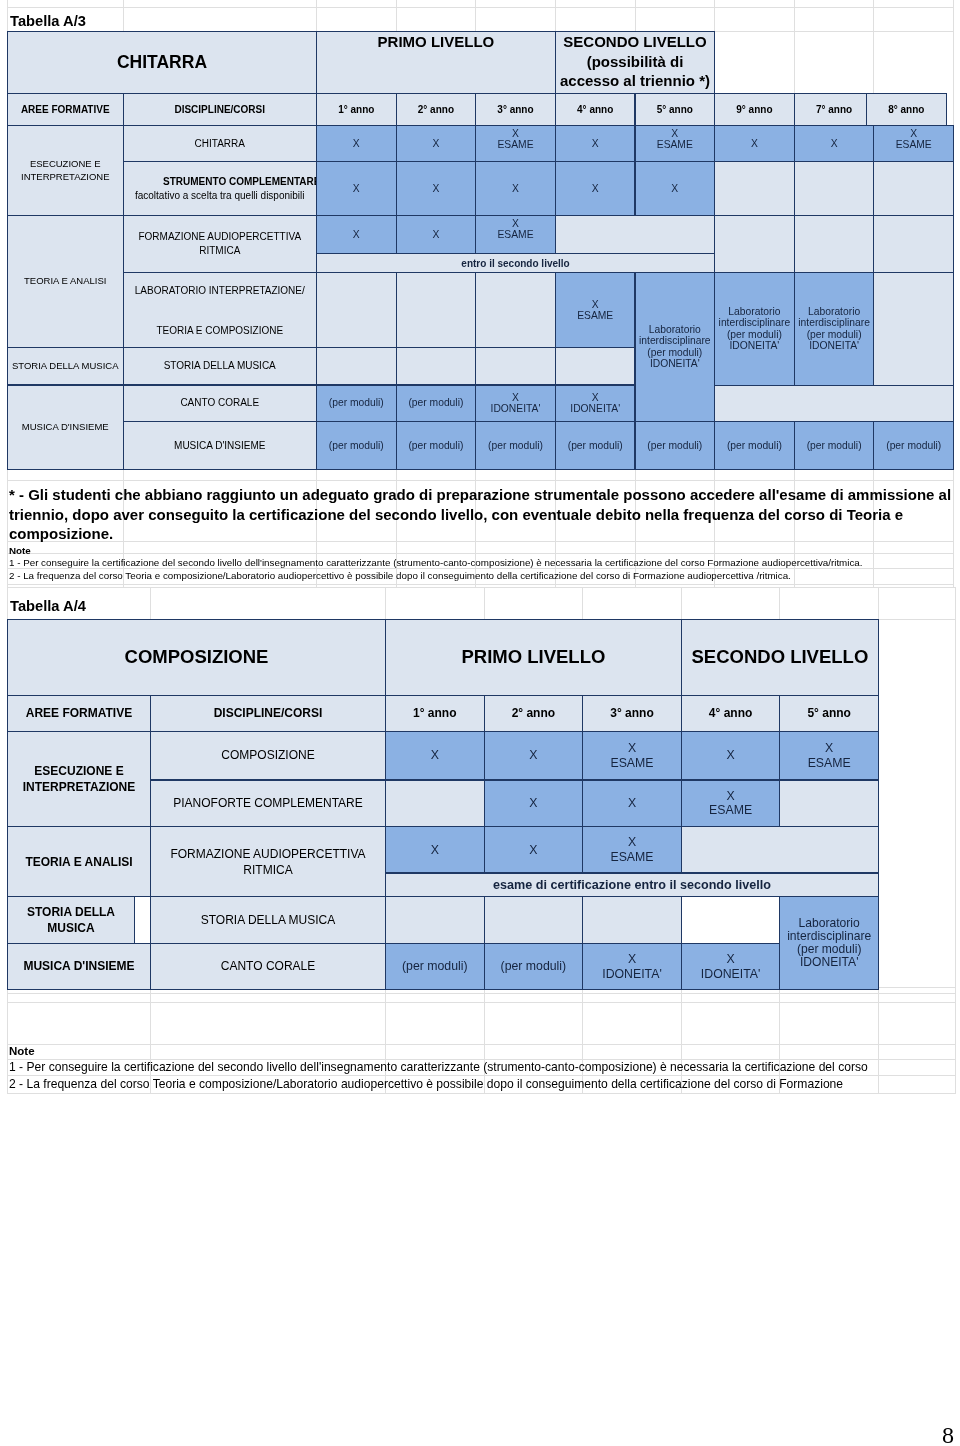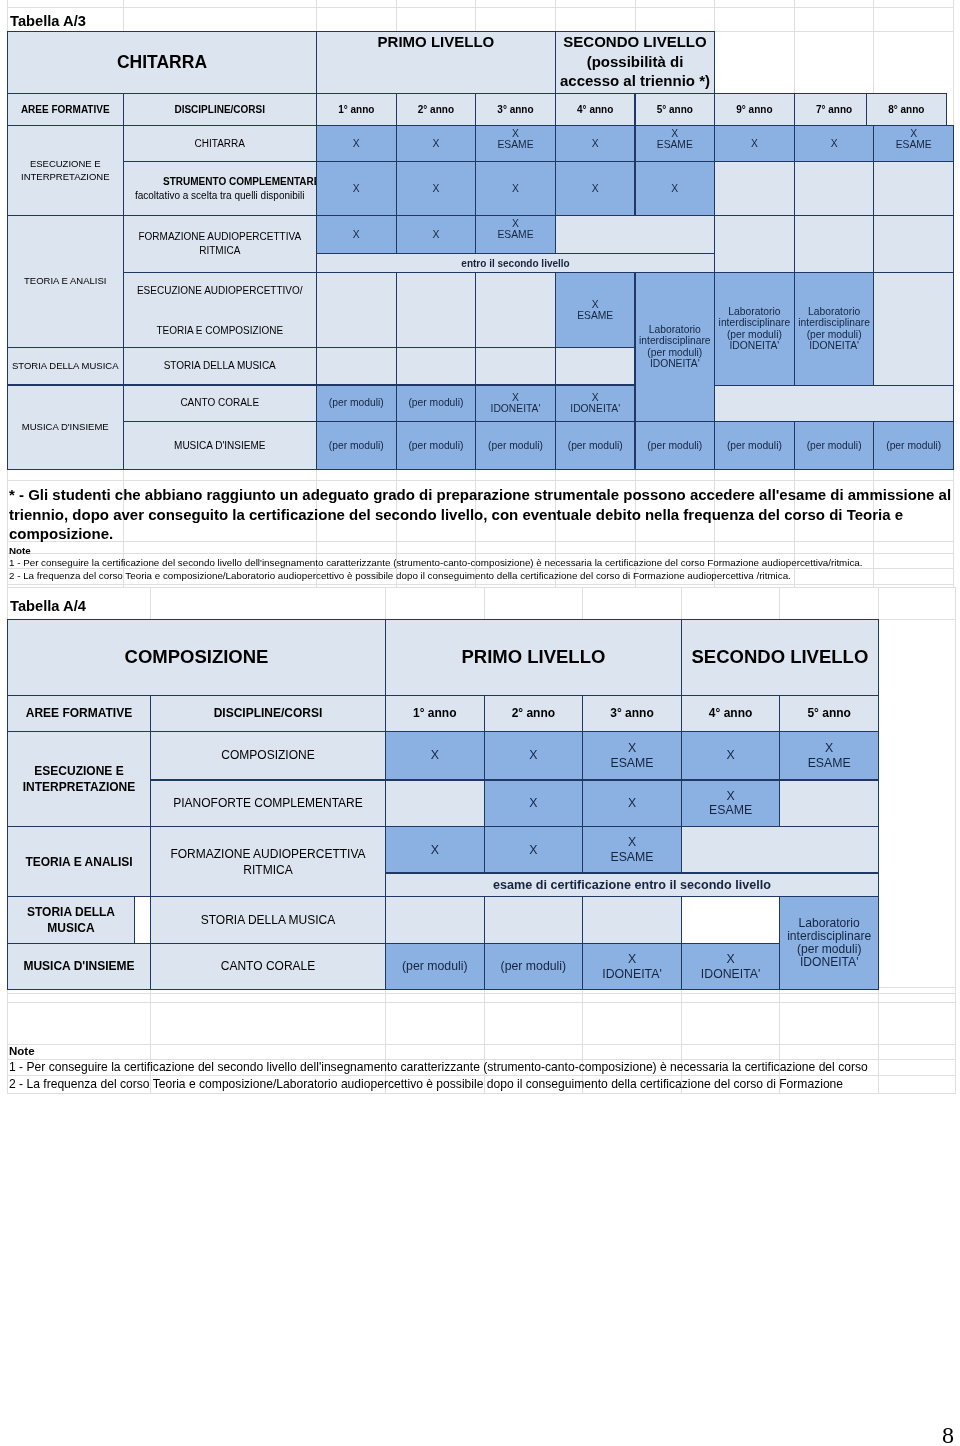--- a/index.html
+++ b/index.html
@@ -113,21 +113,21 @@
 <div class="c lt t-disc" style="left:122.5px;top:125.0px;width:194.5px;height:37.0px;">CHITARRA</div>
 <div class="c lt t-disc" style="left:122.5px;top:161.0px;width:194.5px;height:55.2px;">
       <span class="b">STRUMENTO COMPLEMENTARE</span>
       <span class="sub">facoltativo  a scelta tra quelli disponibili</span>
     </div>
 <div class="c lt t-disc" style="left:122.5px;top:215.2px;width:194.5px;height:57.8px;">
       <span>FORMAZIONE AUDIOPERCETTIVA</span>
       <span>RITMICA</span>
     </div>
 <div class="c lt t-disc labteo" style="left:122.5px;top:272.0px;width:194.5px;height:76.2px;">
-      <span>ESECUZIONE AUDIOPERCETTIVO/</span>
+      <span>LABORATORIO INTERPRETAZIONE/</span>
       <span>TEORIA E COMPOSIZIONE</span>
     </div>
 <div class="c lt t-disc" style="left:122.5px;top:347.2px;width:194.5px;height:38.3px;">STORIA DELLA MUSICA</div>
 <div class="c lt t-disc" style="left:122.5px;top:384.5px;width:194.5px;height:37.2px;">CANTO CORALE</div>
 <div class="c lt t-disc" style="left:122.5px;top:420.7px;width:194.5px;height:49.7px;">MUSICA D'INSIEME</div>
 <div class="c lt dk mk" style="left:316.0px;top:125.0px;width:80.6px;height:37.0px;">
       <span>X</span>
     </div>
 <div class="c lt dk mk" style="left:395.6px;top:125.0px;width:80.6px;height:37.0px;">
       <span>X</span>

